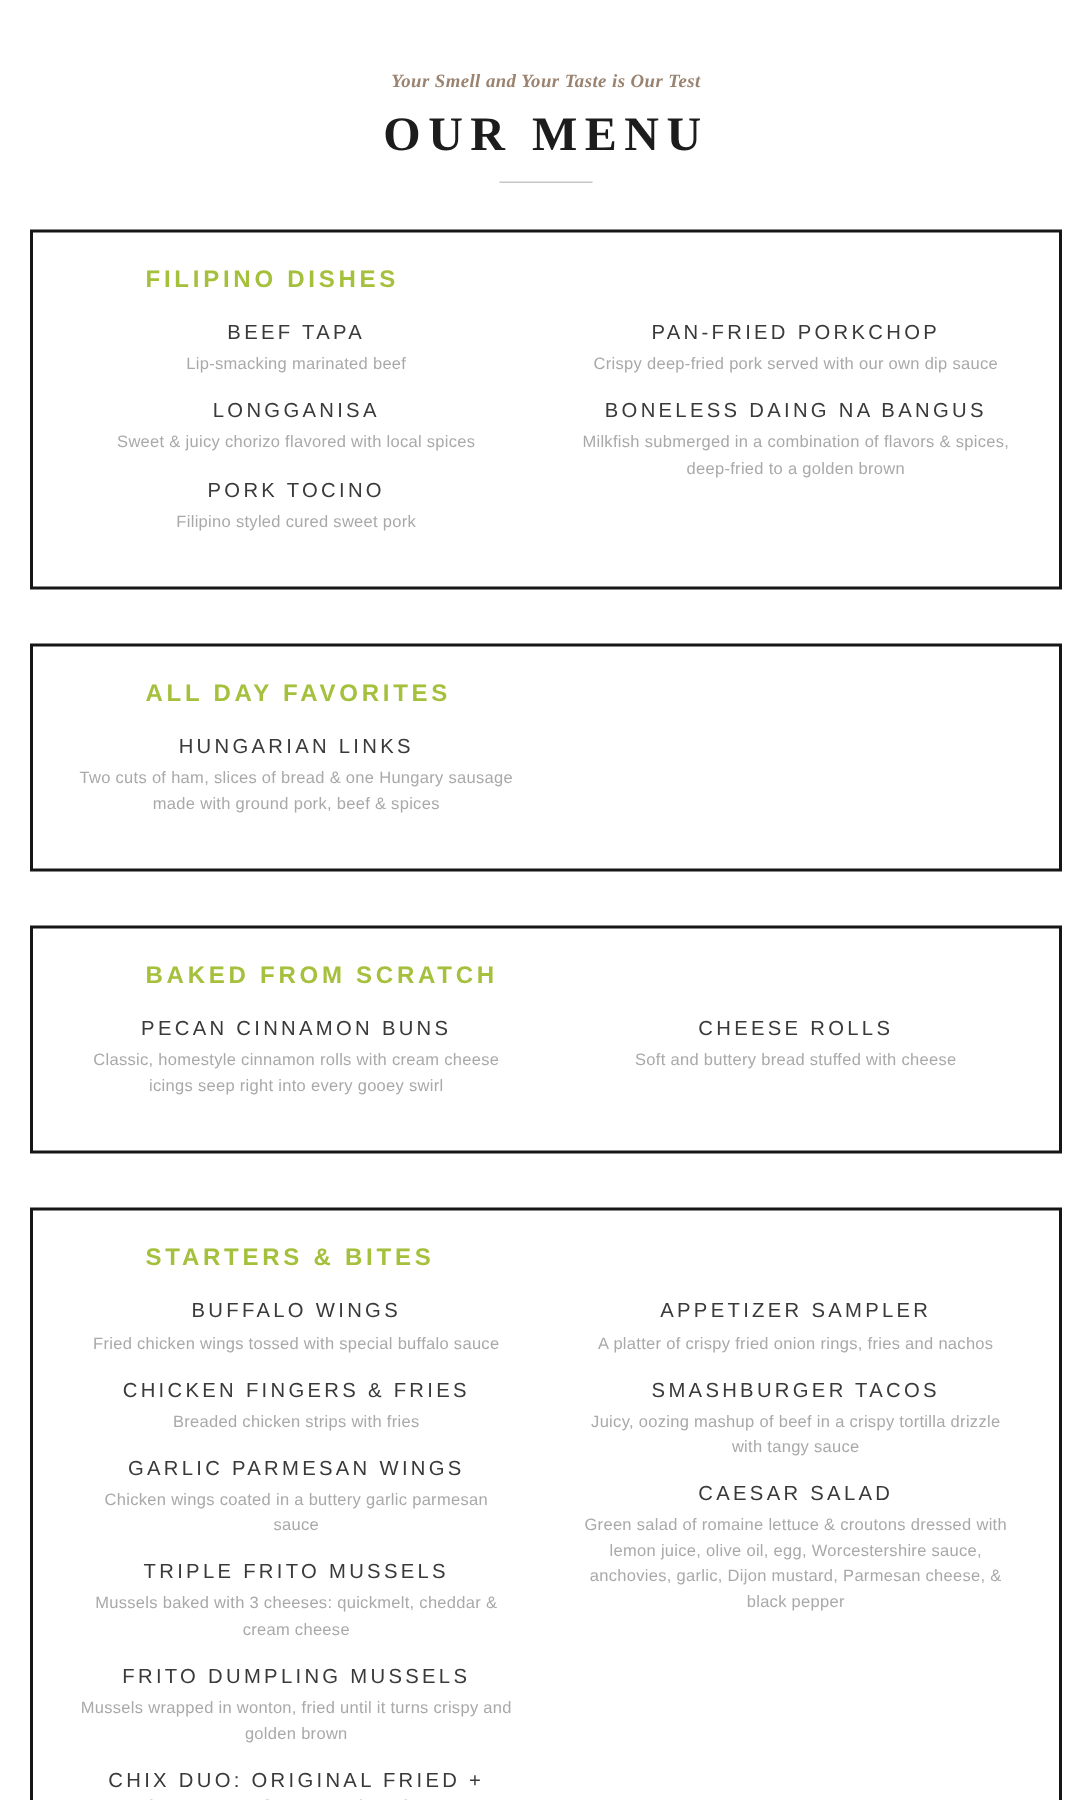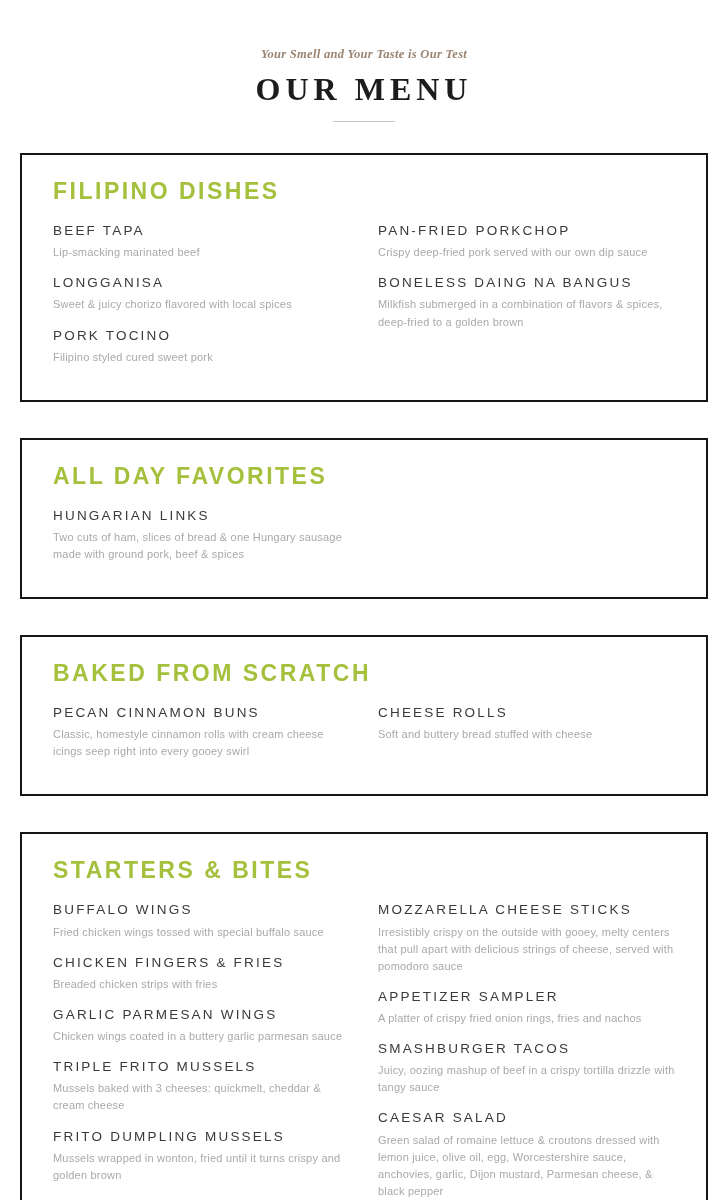--- a/index.html
+++ b/index.html
@@ -48,31 +48,33 @@
     margin-top: 31px;
     padding: 0 20px;
   }
   .menu-box {
     border: 2px solid var(--border-black);
     background: #ffffff;
     padding: 23px 31px 34px 31px;
     margin-bottom: 36px;
   }
   .section-title {
-    font-size: 23px;
+    font-size: 16px;
     font-weight: 600;
     color: var(--accent-green);
     letter-spacing: 2.5px;
     margin-bottom: 17px;
+    margin-left: 44px;
   }
   .columns {
     display: grid;
     grid-template-columns: 1fr 1fr;
-    column-gap: 28px;
+    column-gap: 44px;
     align-items: start;
+    text-align: center;
   }
   .item { margin-bottom: 13px; }
   .item:last-child { margin-bottom: 0; }
   .item-name {
     font-size: 13.5px;
     font-weight: 400;
     color: var(--item-title);
     letter-spacing: 2.2px;
     line-height: 1.35;
     margin-bottom: 4px;
@@ -181,24 +183,20 @@
           <div class="item">
             <div class="item-name">FRITO DUMPLING MUSSELS</div>
             <div class="item-desc">Mussels wrapped in wonton, fried until it turns crispy and golden brown</div>
           </div>
           <div class="item">
             <div class="item-name">CHIX DUO: ORIGINAL FRIED + HONEY MUSTARD CHICKEN</div>
           </div>
         </div>
         <div class="column">
           <div class="item">
-            <div class="item-name">MOZZARELLA CHEESE STICKS</div>
-            <div class="item-desc">Irresistibly crispy on the outside with gooey, melty centers that pull apart with delicious strings of cheese, served with pomodoro sauce</div>
-          </div>
-          <div class="item">
             <div class="item-name">APPETIZER SAMPLER</div>
             <div class="item-desc">A platter of crispy fried onion rings, fries and nachos</div>
           </div>
           <div class="item">
             <div class="item-name">SMASHBURGER TACOS</div>
             <div class="item-desc">Juicy, oozing mashup of beef in a crispy tortilla drizzle with tangy sauce</div>
           </div>
           <div class="item">
             <div class="item-name">CAESAR SALAD</div>
             <div class="item-desc">Green salad of romaine lettuce &amp; croutons dressed with lemon juice, olive oil, egg, Worcestershire sauce, anchovies, garlic, Dijon mustard, Parmesan cheese, &amp; black pepper</div>

